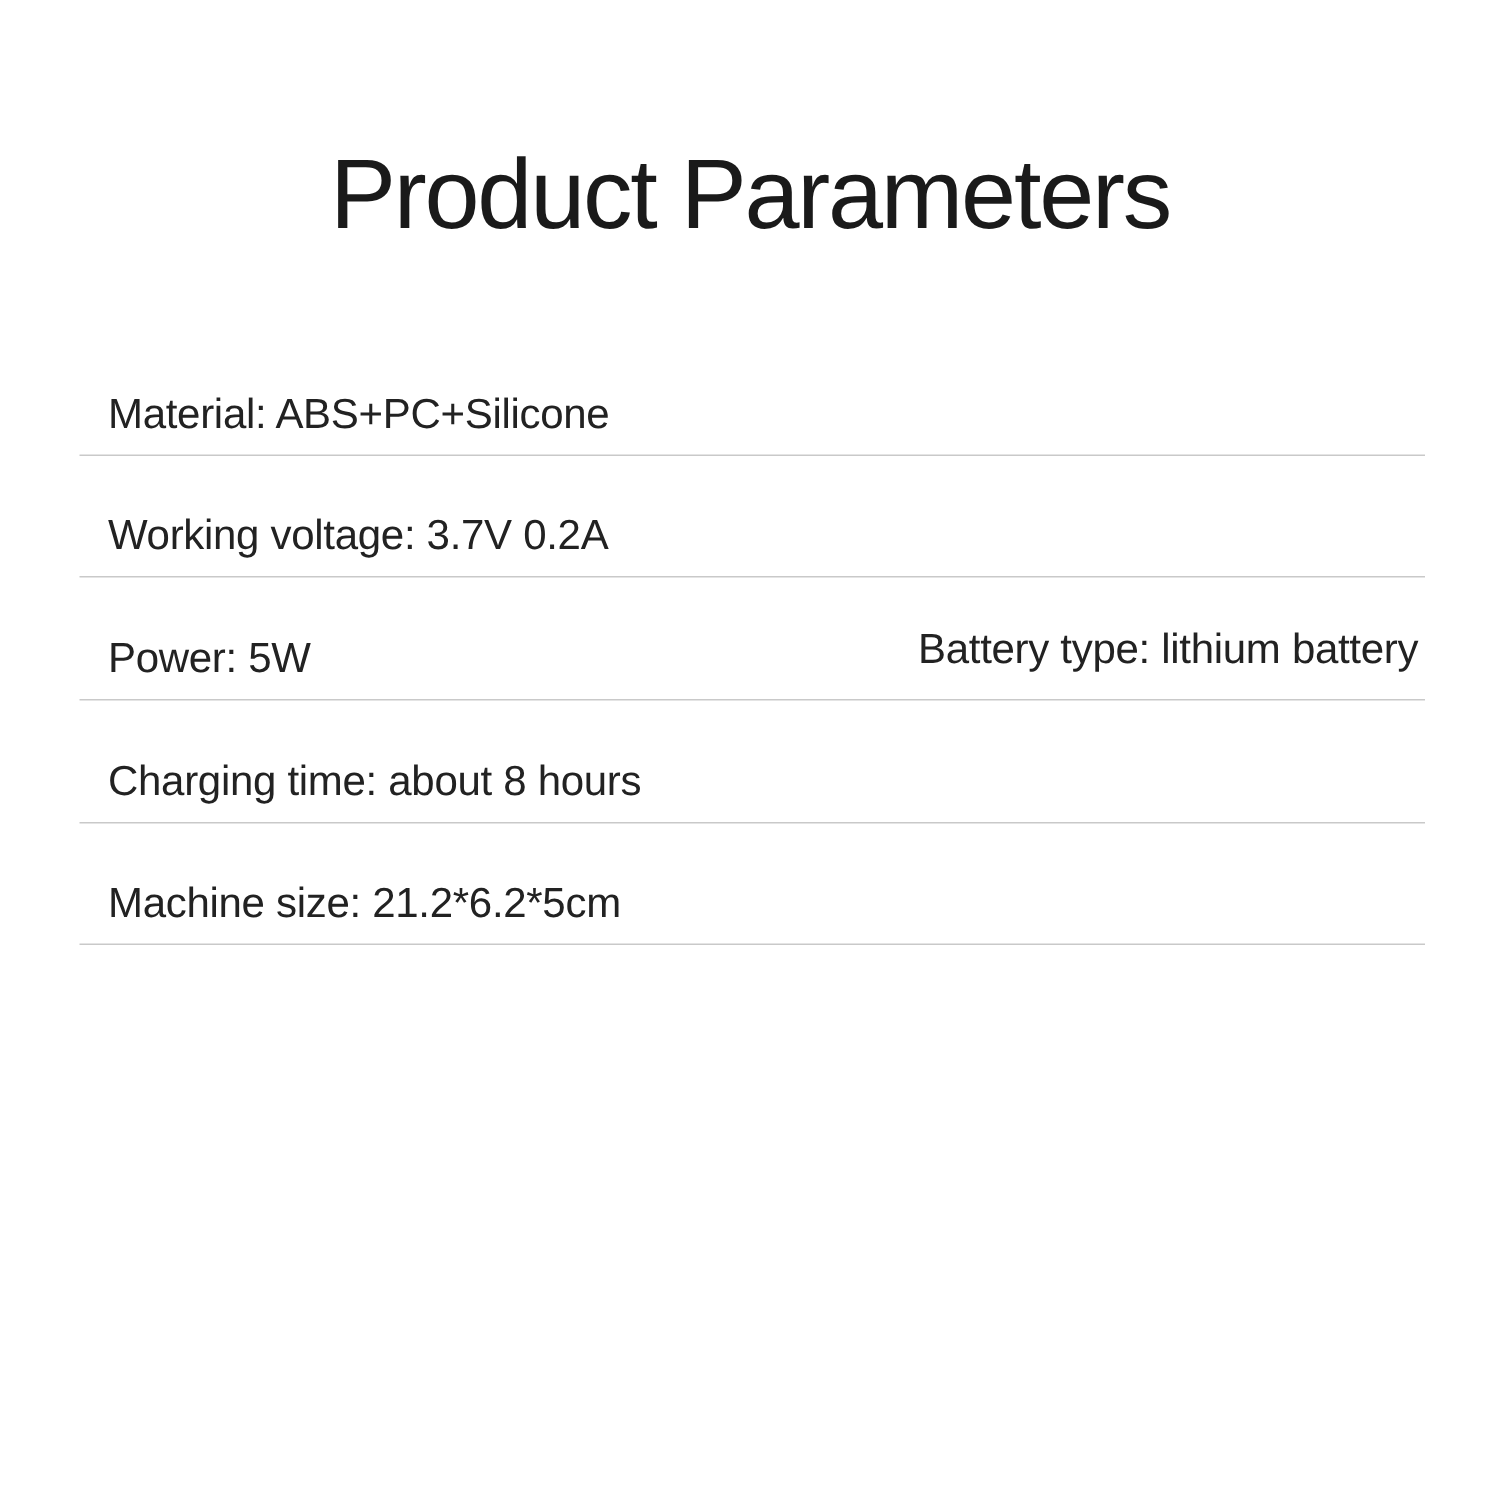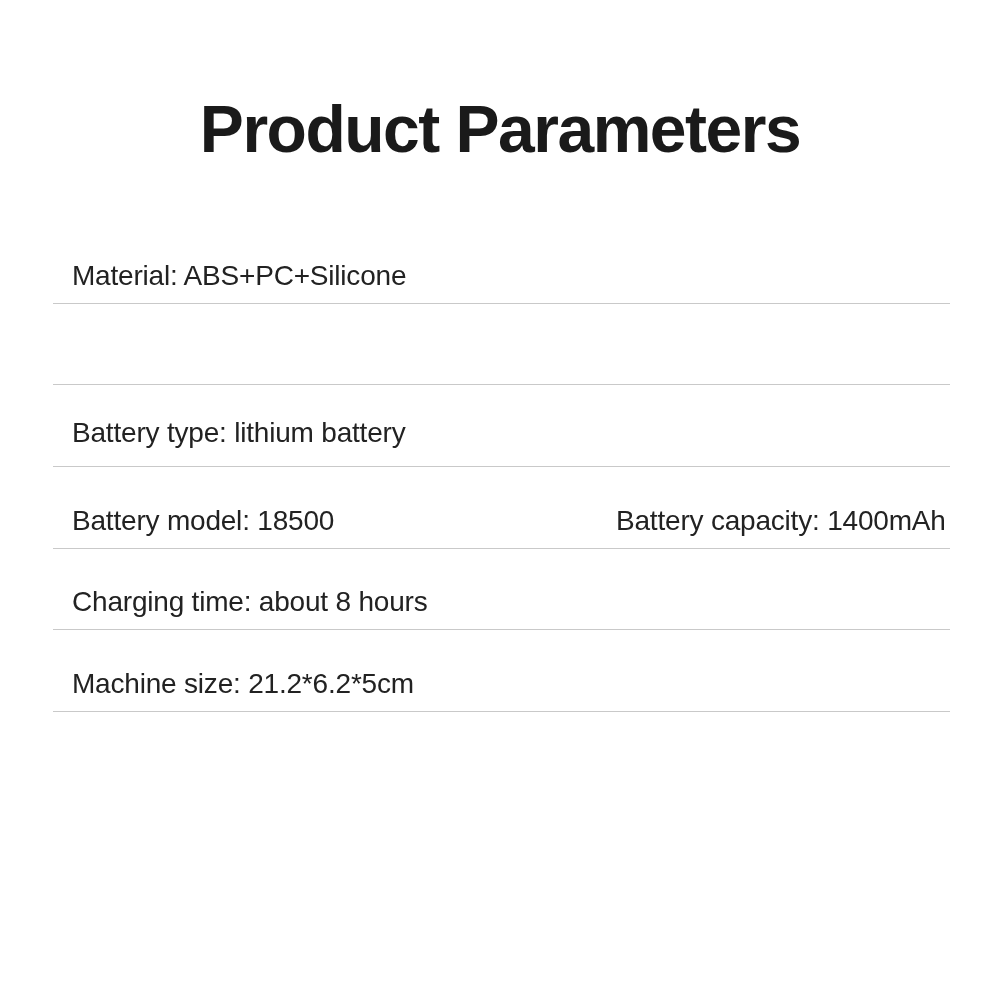--- a/index.html
+++ b/index.html
@@ -15,82 +15,80 @@
     overflow: hidden;
   }
   .title {
     margin: 0;
     position: absolute;
     top: 92px;
     left: 0;
     width: 1000px;
     text-align: center;
     font-size: 66px;
-    font-weight: 700;
+    font-weight: 400;
     letter-spacing: -1.5px;
     color: #1a1a1a;
     line-height: 1.15;
   }
   .spec-table {
     position: absolute;
     left: 53px;
     top: 222px;
     width: 897px;
   }
   .row {
     box-sizing: border-box;
     height: 81.7px;
     border-bottom: 1px solid var(--divider, #c9c9c9);
     display: flex;
     align-items: flex-end;
     padding: 0 0 11px 19px;
-    gap: 36px;
   }
   .cell {
     font-size: 28px;
     color: var(--text, #222222);
     letter-spacing: -0.2px;
     line-height: 1.15;
     white-space: nowrap;
   }
   .cell.left {
     flex: 0 0 auto;
     width: 508px;
   }
   .cell.right {
     flex: 1 1 auto;
   }
   .row.offset-right .cell.right {
     transform: translateY(-6px);
+    margin-left: 32px;
   }
 </style>
 </head>
 <body>
 
 <div class="page">
 
   <h1 class="title">Product Parameters</h1>
 
   <div class="spec-table">
 
     <div class="row">
       <span class="cell left">Material: ABS+PC+Silicone</span>
     </div>
 
     <div class="row">
+      <span class="cell right">Working voltage: 3.7V 0.2A</span>
     </div>
 
     <div class="row offset-right">
+      <span class="cell left">Power: 5W</span>
       <span class="cell right">Battery type: lithium battery</span>
     </div>
 
-    <div class="row">
-      <span class="cell left">Battery model: 18500</span>
-      <span class="cell right">Battery capacity: 1400mAh</span>
-    </div>
 
     <div class="row">
       <span class="cell left">Charging time: about 8 hours</span>
     </div>
 
 
     <div class="row">
       <span class="cell left">Machine size: 21.2*6.2*5cm</span>
     </div>
 

